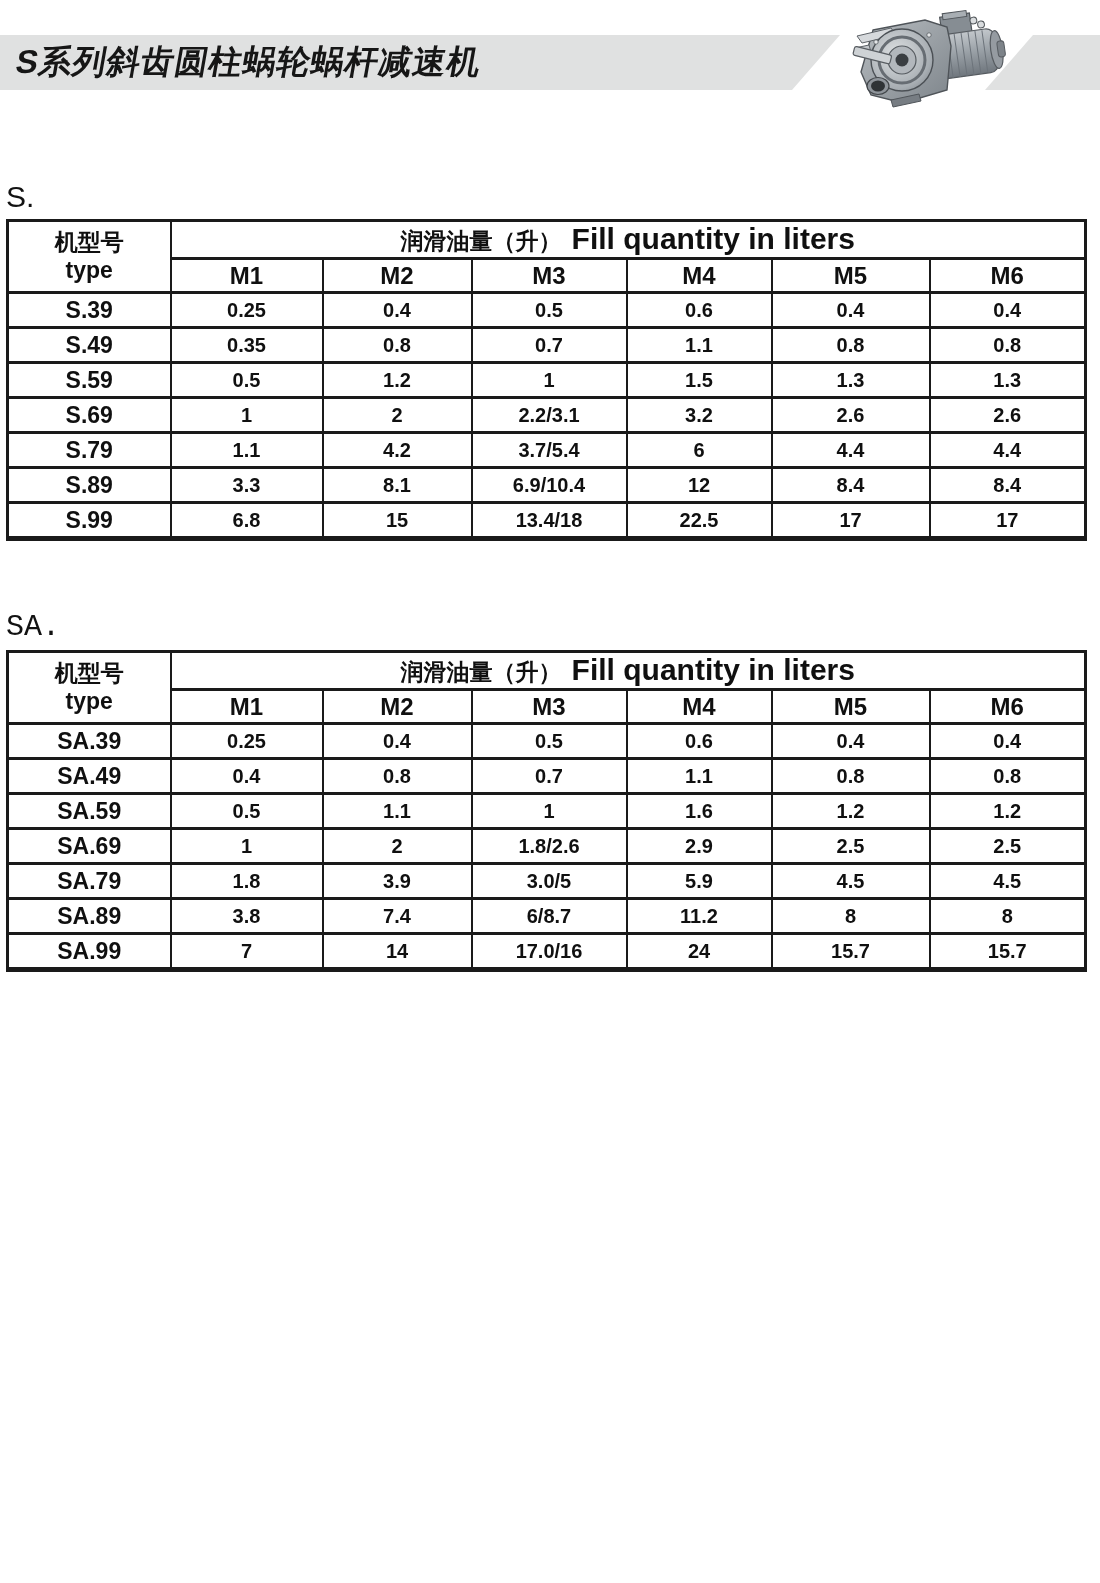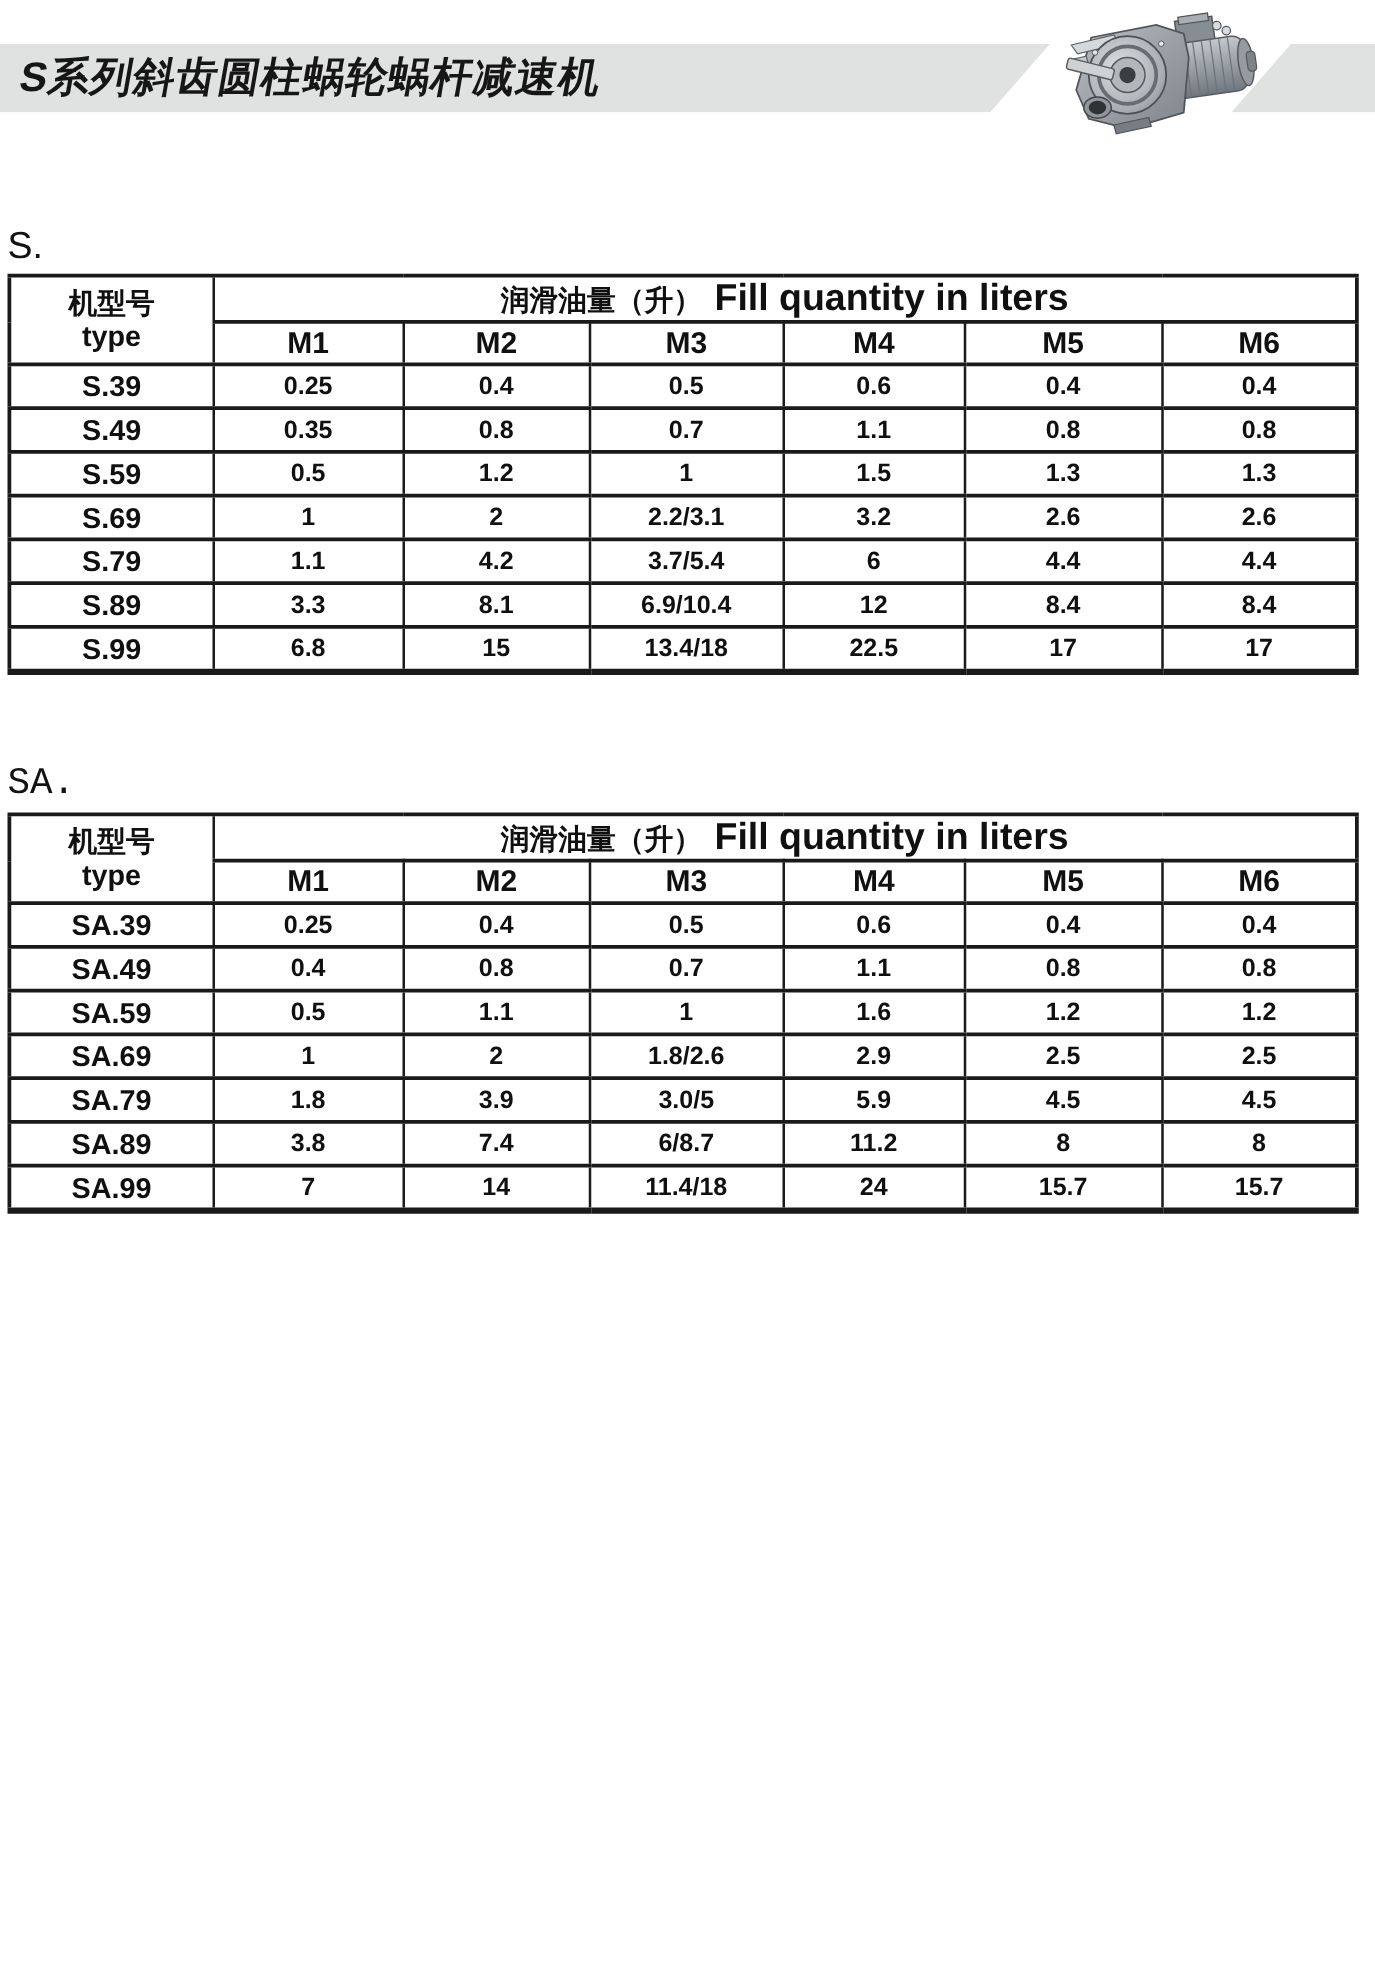--- a/index.html
+++ b/index.html
@@ -311,21 +311,21 @@
           <td>7.4</td>
           <td>6/8.7</td>
           <td>11.2</td>
           <td>8</td>
           <td>8</td>
         </tr>
         <tr>
           <td class="rowlabel">SA.99</td>
           <td>7</td>
           <td>14</td>
-          <td>11.4/18</td>
+          <td>17.0/16</td>
           <td>24</td>
           <td>15.7</td>
           <td>15.7</td>
         </tr>
       </tbody>
   </table>
 
 </div>
 
 </body></html>

